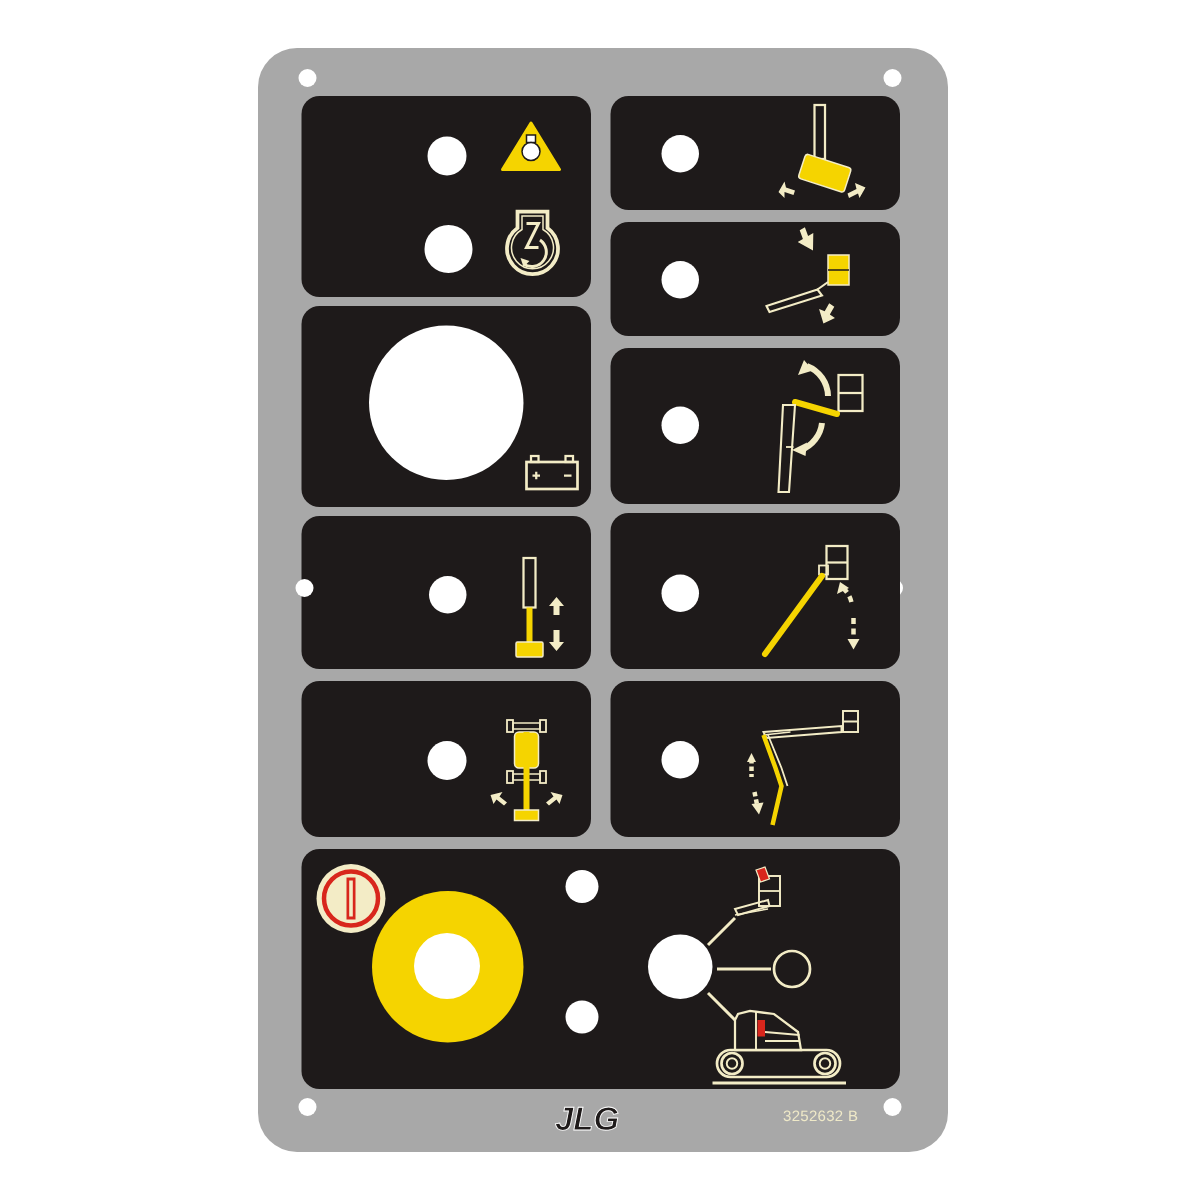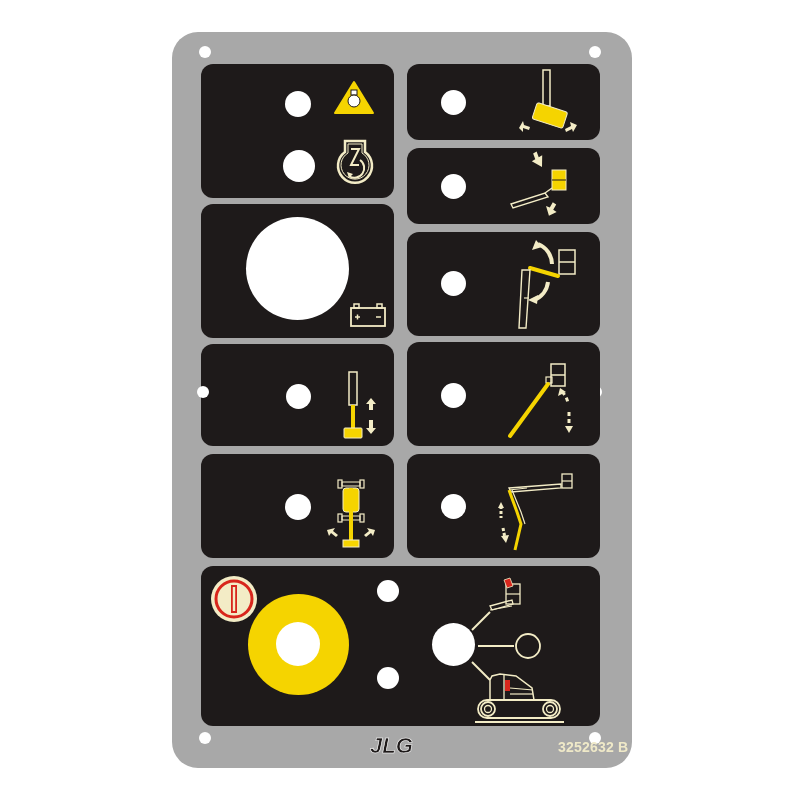--- a/index.html
+++ b/index.html
@@ -3,21 +3,21 @@
 <meta charset="utf-8">
 <style>
   html, body { margin:0; padding:0; background:#ffffff; }
   body { width:800px; height:800px; position:relative; overflow:hidden; font-family:"Liberation Sans", sans-serif; }
   .plate { position:absolute; left:172px; top:32px; width:460px; height:736px; background:#a8a8a8; border-radius:26px; }
   .hole { position:absolute; width:12px; height:12px; border-radius:50%; background:#ffffff; }
   .panel { position:absolute; background:#1e1a1a; border-radius:12px; }
   .btn { position:absolute; border-radius:50%; background:#ffffff; }
   .icon { position:absolute; }
   .logo { position:absolute; left:368px; top:733px; width:70px; height:24px; }
-  .partno { position:absolute; left:522px; top:739px; font-size:14px; font-weight:bold; color:#efe9c8; letter-spacing:0.2px;margin-left:36px; }
+  .partno { position:absolute; left:522px; top:739px; font-size:10px; font-weight:normal; color:#efe9c8; letter-spacing:0.2px; }
 </style>
 </head>
 <body>
 
 <div class="plate"></div>
 
 <div class="hole" style="left:199px;top:46px;"></div>
 <div class="hole" style="left:589px;top:46px;"></div>
 <div class="hole" style="left:199px;top:732px;"></div>
 <div class="hole" style="left:589px;top:732px;"></div>

